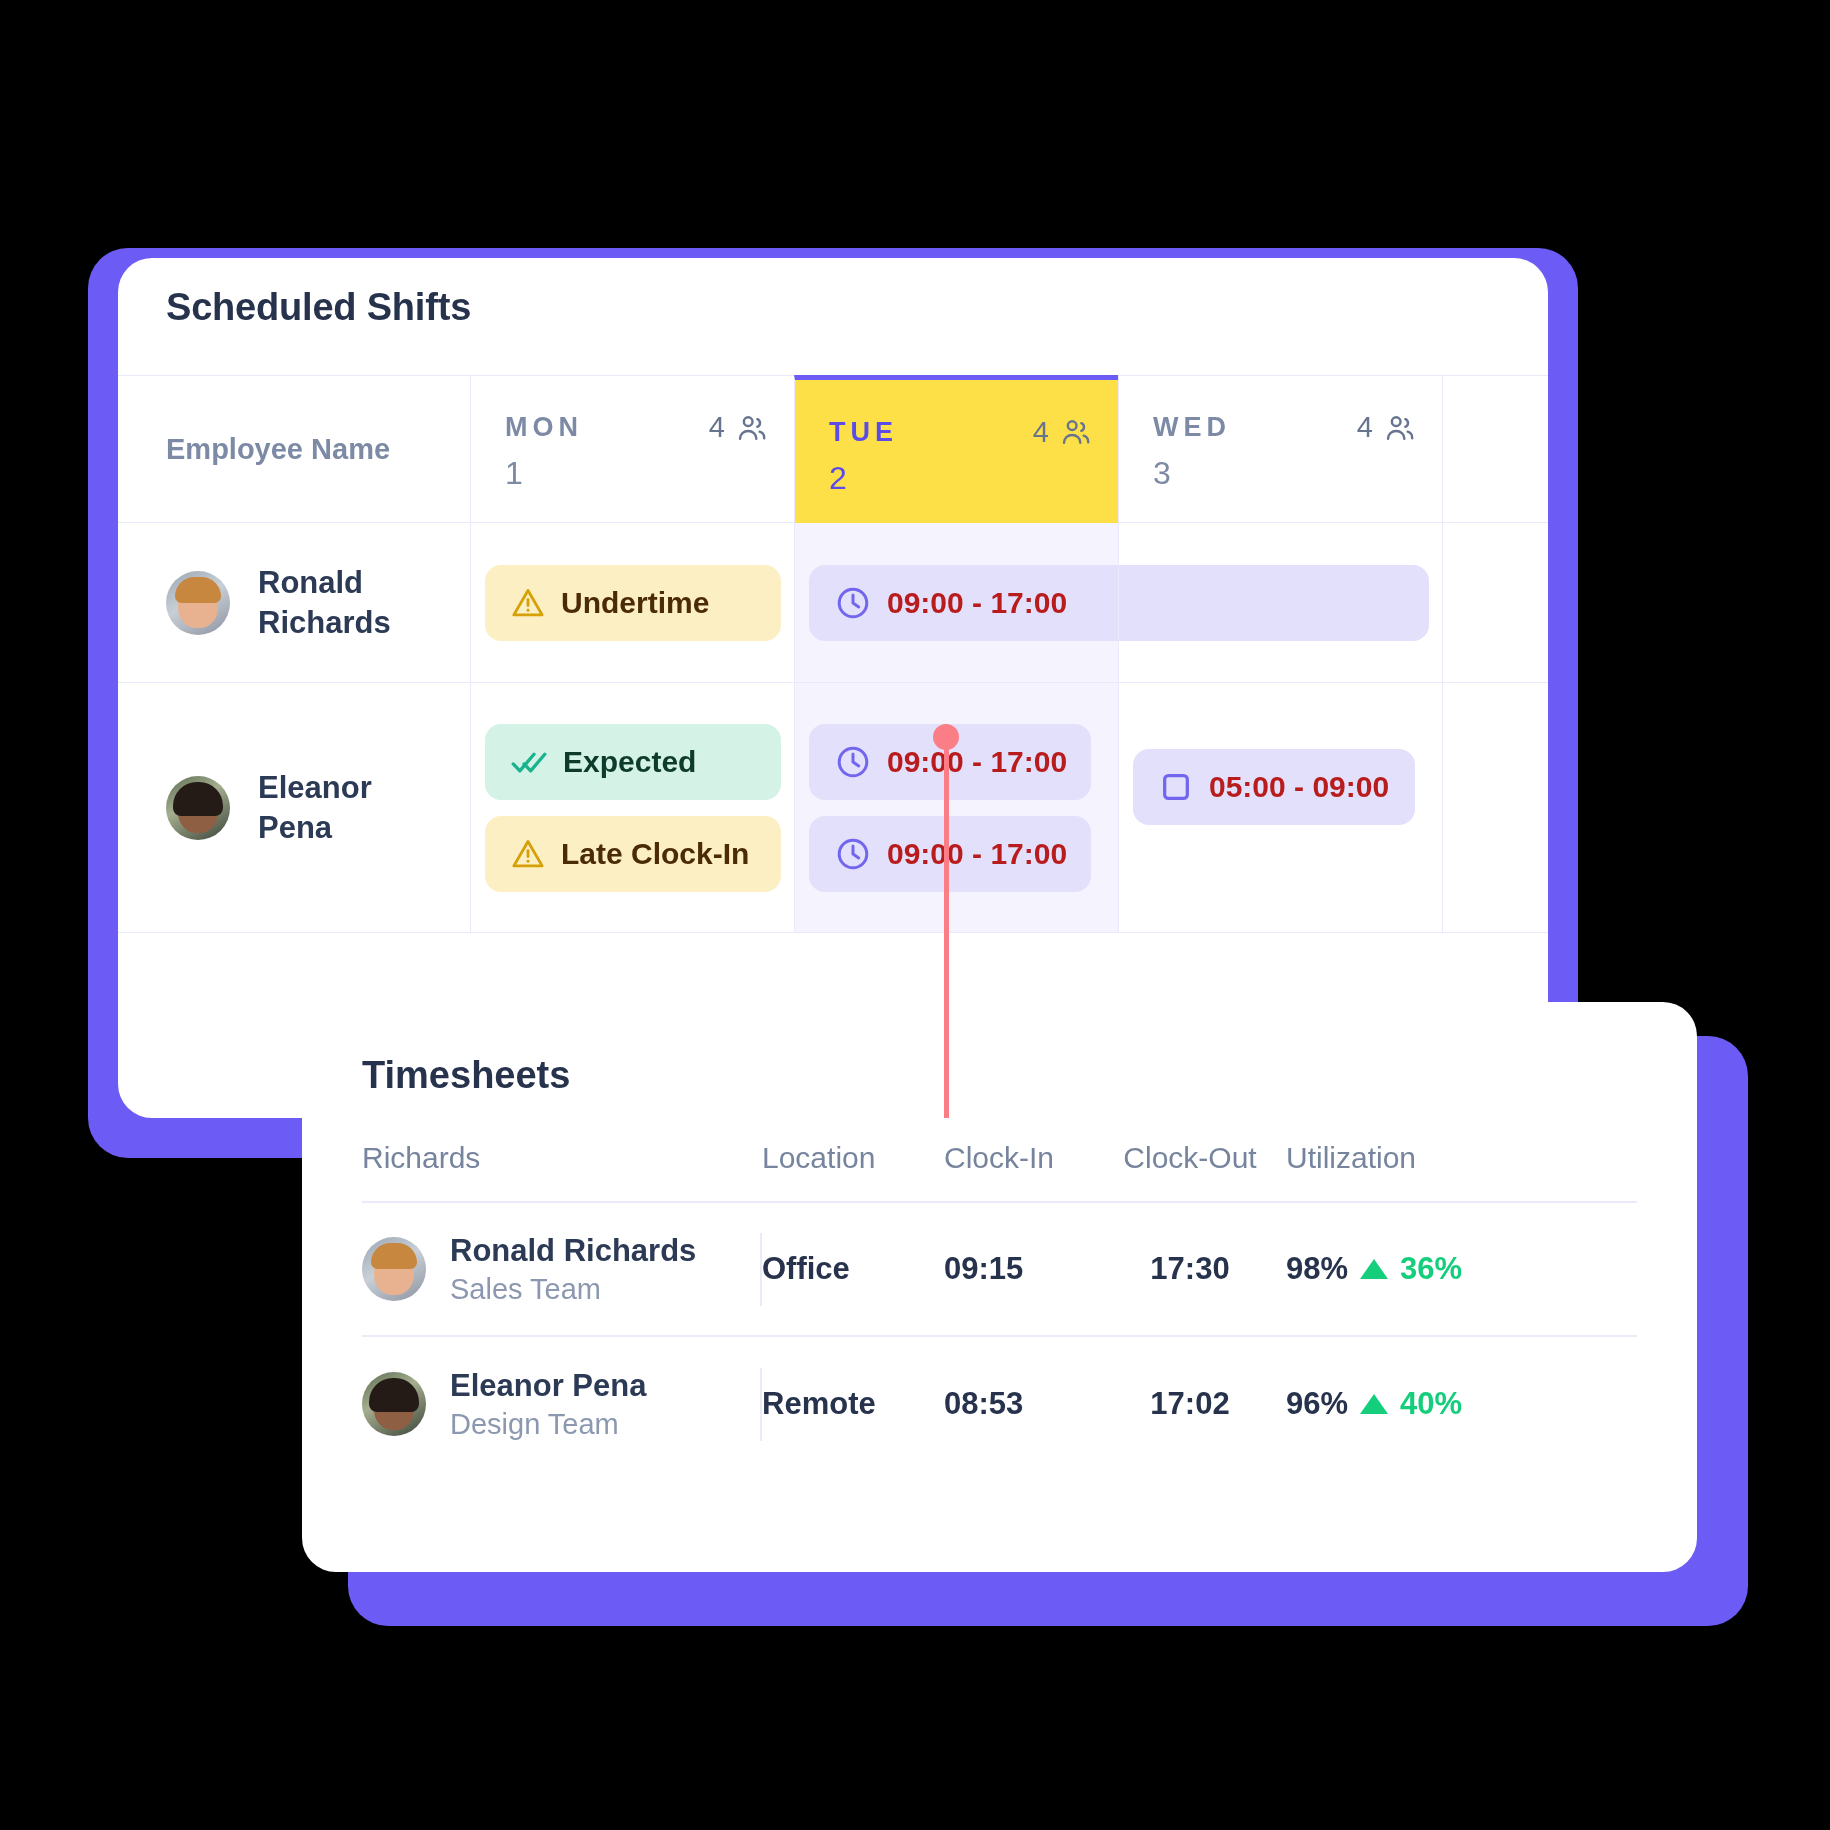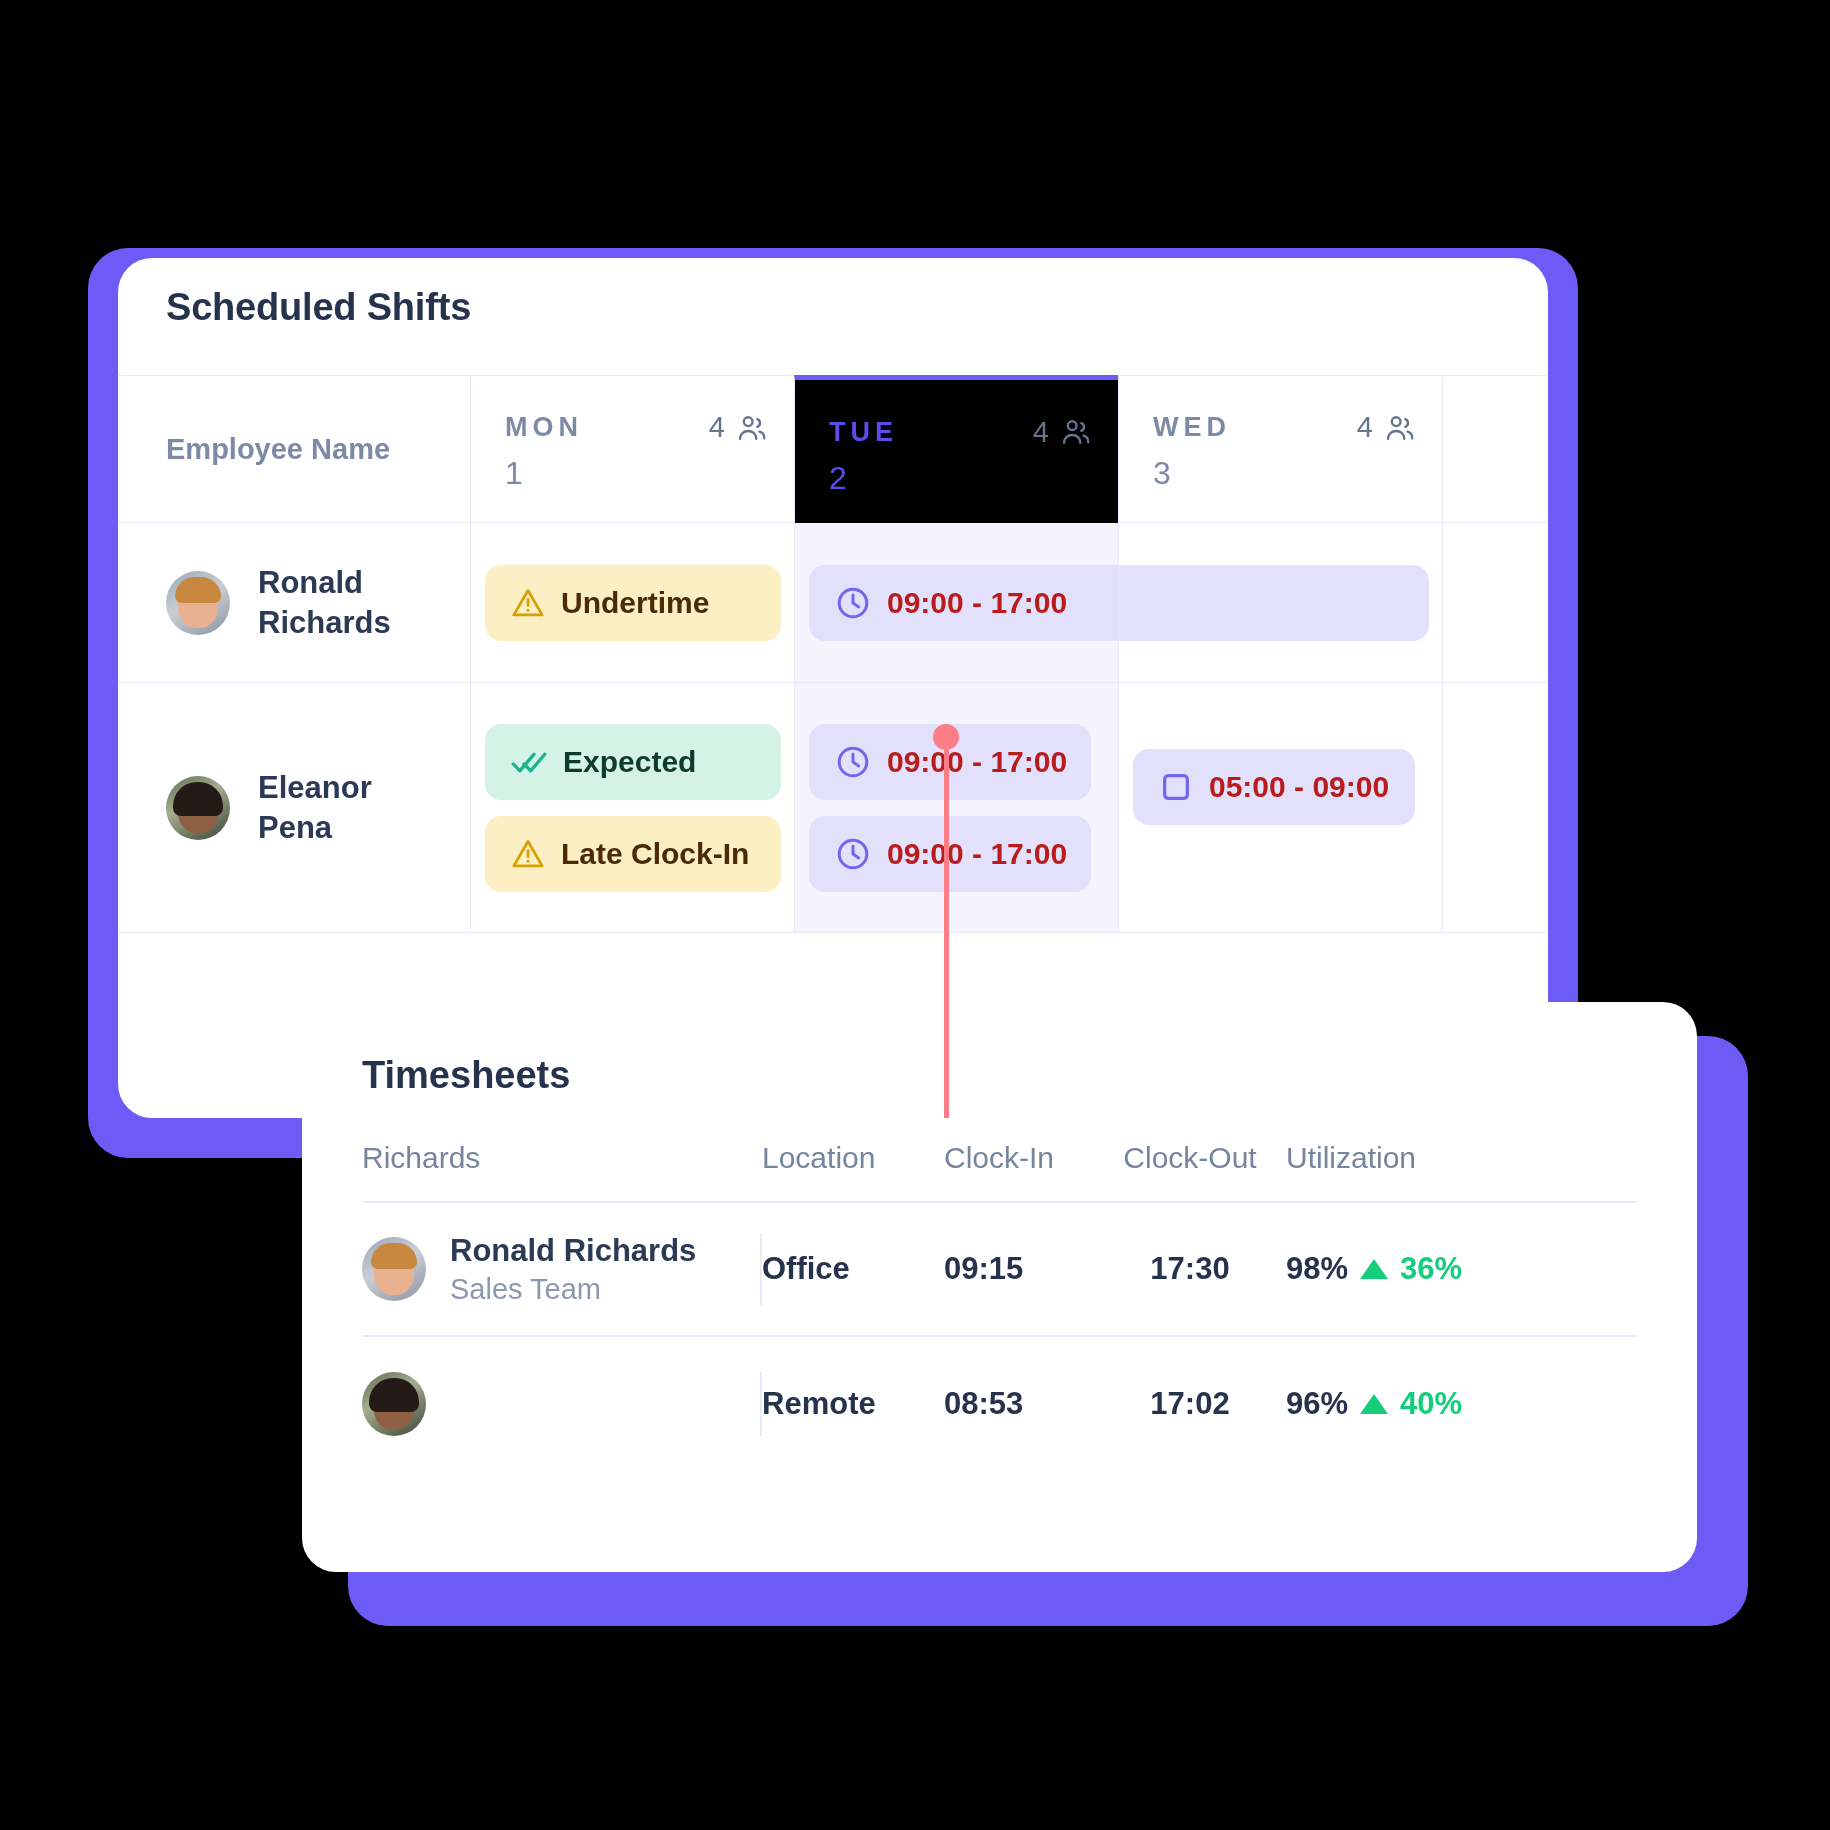--- a/index.html
+++ b/index.html
@@ -100,21 +100,21 @@
   }
   .day-num {
     margin-top: 11px;
     font-size: 32px;
     font-weight: 500;
     color: #7D8AA6;
   }
 
   
   .day-active {
-    background: #000000;
+    background: #fde047;
     border-top: 5px solid #6C5CF5 !important;
     margin-top: -1px;
   }
   .day-active .day-abbr, .day-active .day-num { color: #5B4CEA; }
 
   .body-row {
     display: flex;
     border-bottom: 1px solid #E9E9FB;
     position: relative;
   }
@@ -526,20 +526,24 @@
       </div>
     </div>
 
     <div class="ts-row">
       <div class="c-emp">
         <div class="ts-emp">
           <div class="avatar avatar-ele">
             <div class="av-face"></div>
               <div class="av-hair"></div>
           </div>
+          <div class="ts-emp-txt">
+            <span class="ts-emp-name">Eleanor Pena</span>
+            <span class="ts-emp-team">Design Team</span>
+          </div>
         </div>
       </div>
       <div class="c-loc ts-val">Remote</div>
       <div class="c-in  ts-val">08:53</div>
       <div class="c-out ts-val">17:02</div>
       <div class="c-util">
         <div class="ts-util">
           <span class="ts-val">96%</span>
           <span class="tri-up"></span>
           <span class="ts-delta">40%</span>

